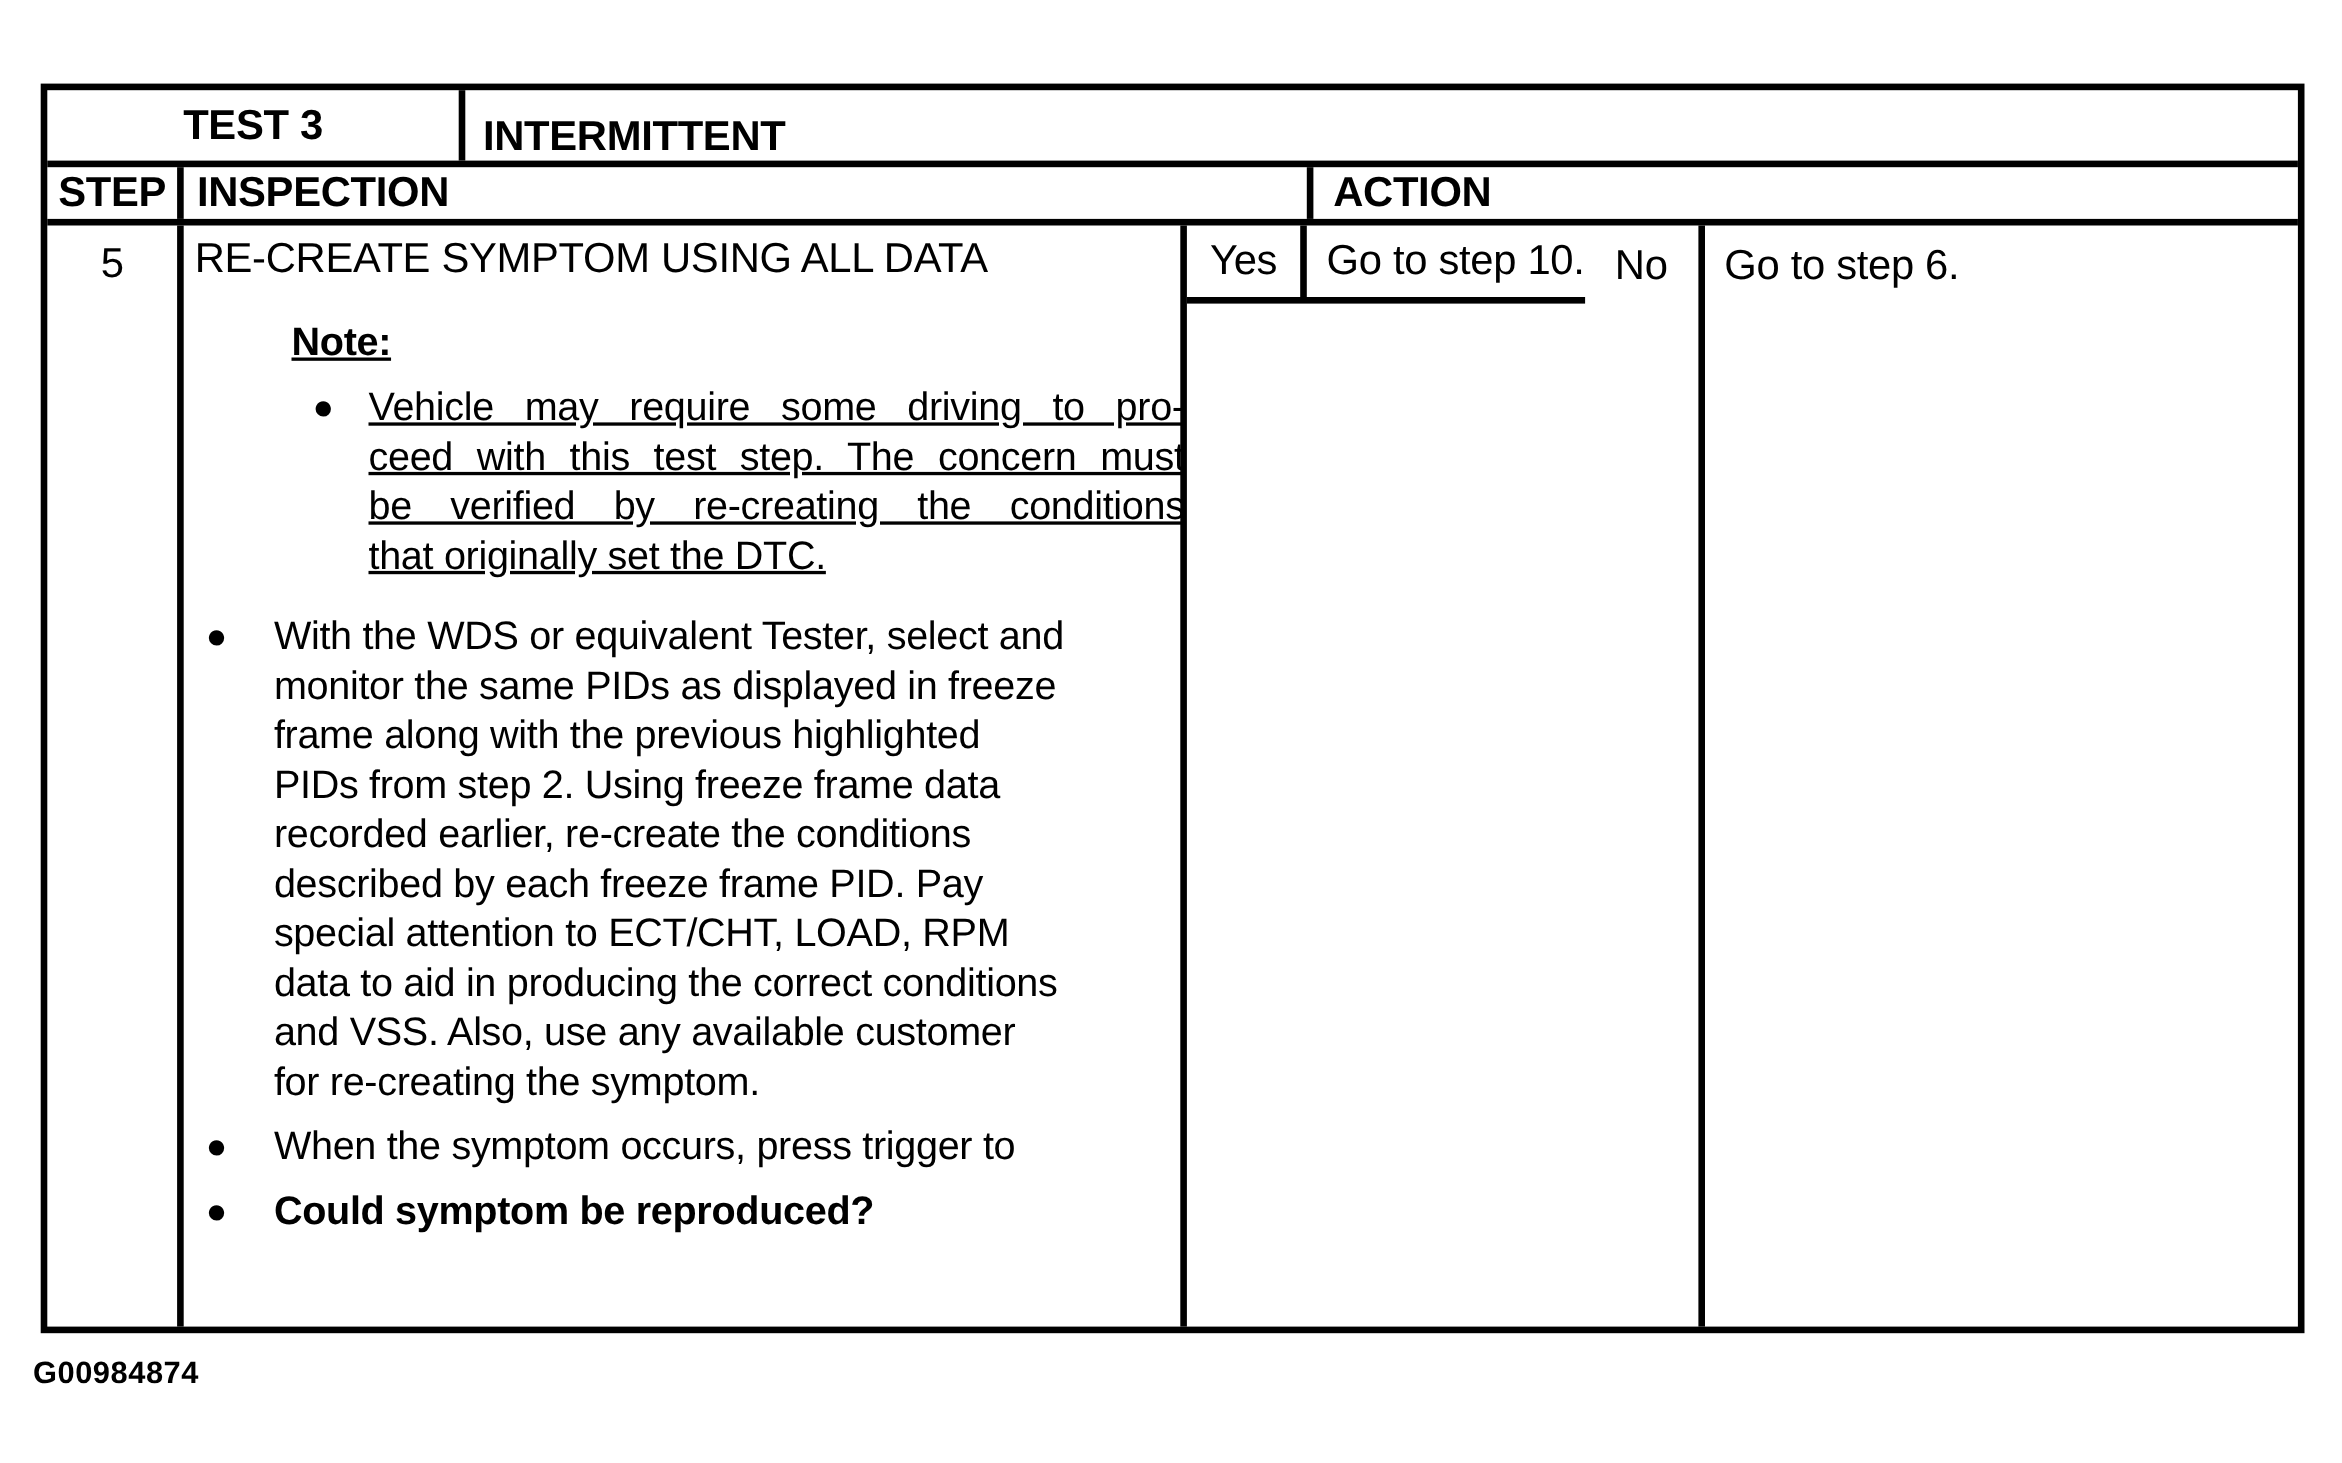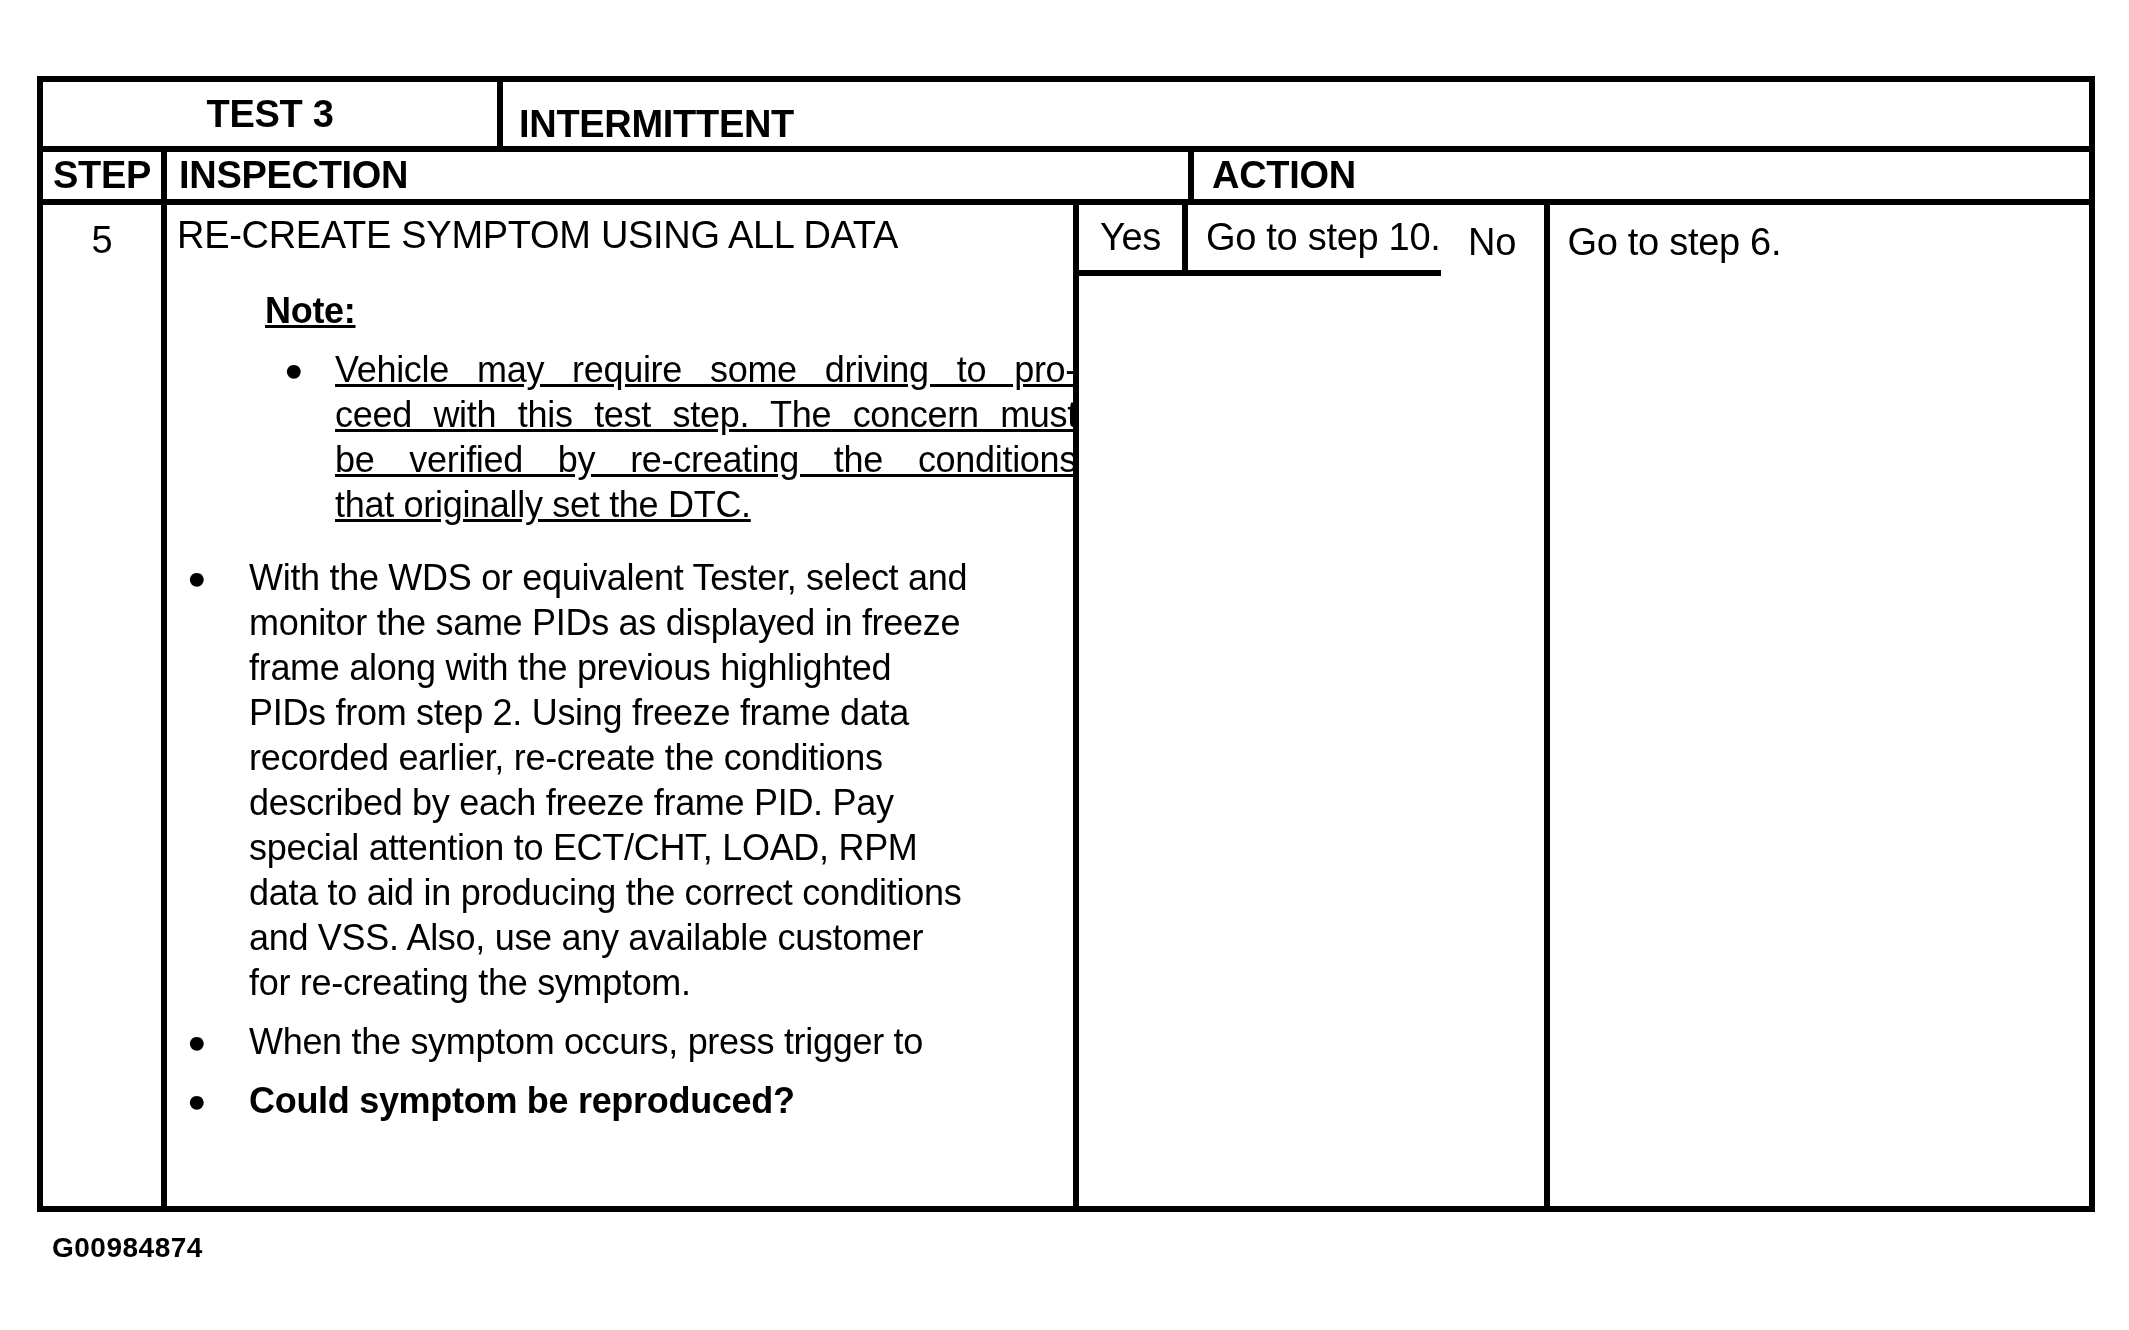--- a/index.html
+++ b/index.html
@@ -19,21 +19,21 @@
     position:absolute; left:37px; top:76px;
     width:2058px; height:1136px;
     border:6px solid #000;
     display:flex; flex-direction:column;
     background:#fff;
   }
 
   
   .row-title { height:70px; border-bottom:6px solid #000; display:flex; flex:none; }
   .cell-test-label {
-    width:460px; flex:none; border-right:6px solid #000;
+    width:380px; flex:none; border-right:6px solid #000;
     display:flex; align-items:center; justify-content:center;
     font-weight:bold; font-size:38px;
   }
   .cell-test-name {
     flex:1; display:flex; align-items:flex-end;
     padding-left:16px; font-weight:bold; font-size:38px;
   }
 
   
   .row-headers { height:53px; border-bottom:6px solid #000; display:flex; flex:none; }
@@ -81,21 +81,21 @@
   .bullet-text { flex:1; min-width:0; }
 
   .dot-box span { display:inline-block; transform:scale(0.9); }
   .line { line-height:45px; white-space:nowrap; }
   .jline { white-space:normal; text-align:justify; text-align-last:justify; line-height:45px; }
   .jline-last { line-height:45px; white-space:nowrap; }
   .bold-line { font-weight:bold; }
 
   
   .figure-id {
-    position:absolute; left:52px; top:1232px;
+    position:absolute; left:30px; top:1232px;
     font-weight:bold; font-size:28px; letter-spacing:0.5px;
   }
 </style>
 </head>
 <body>
 
 <div id="canvas">
 
   <div class="dtable">
 

